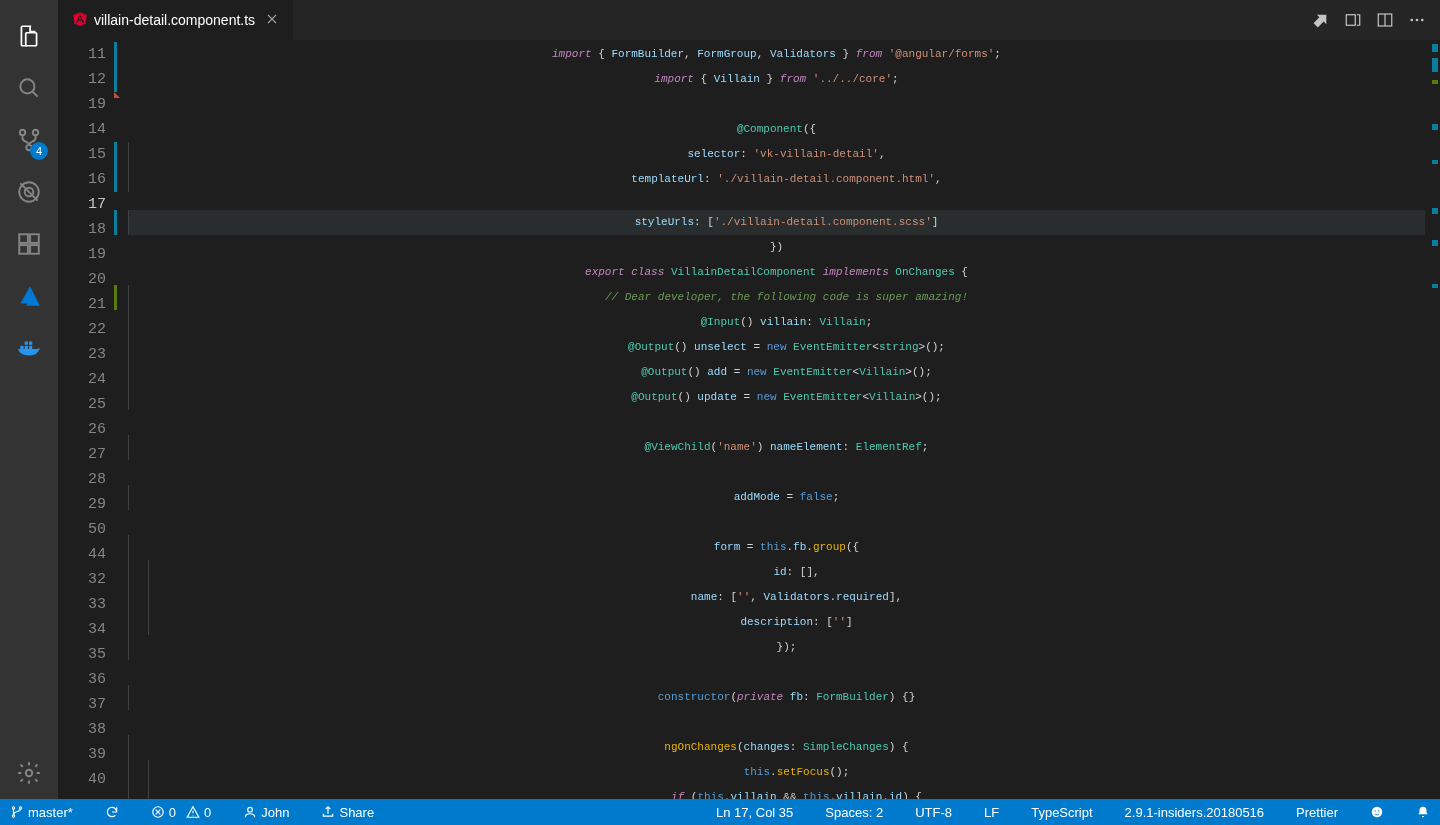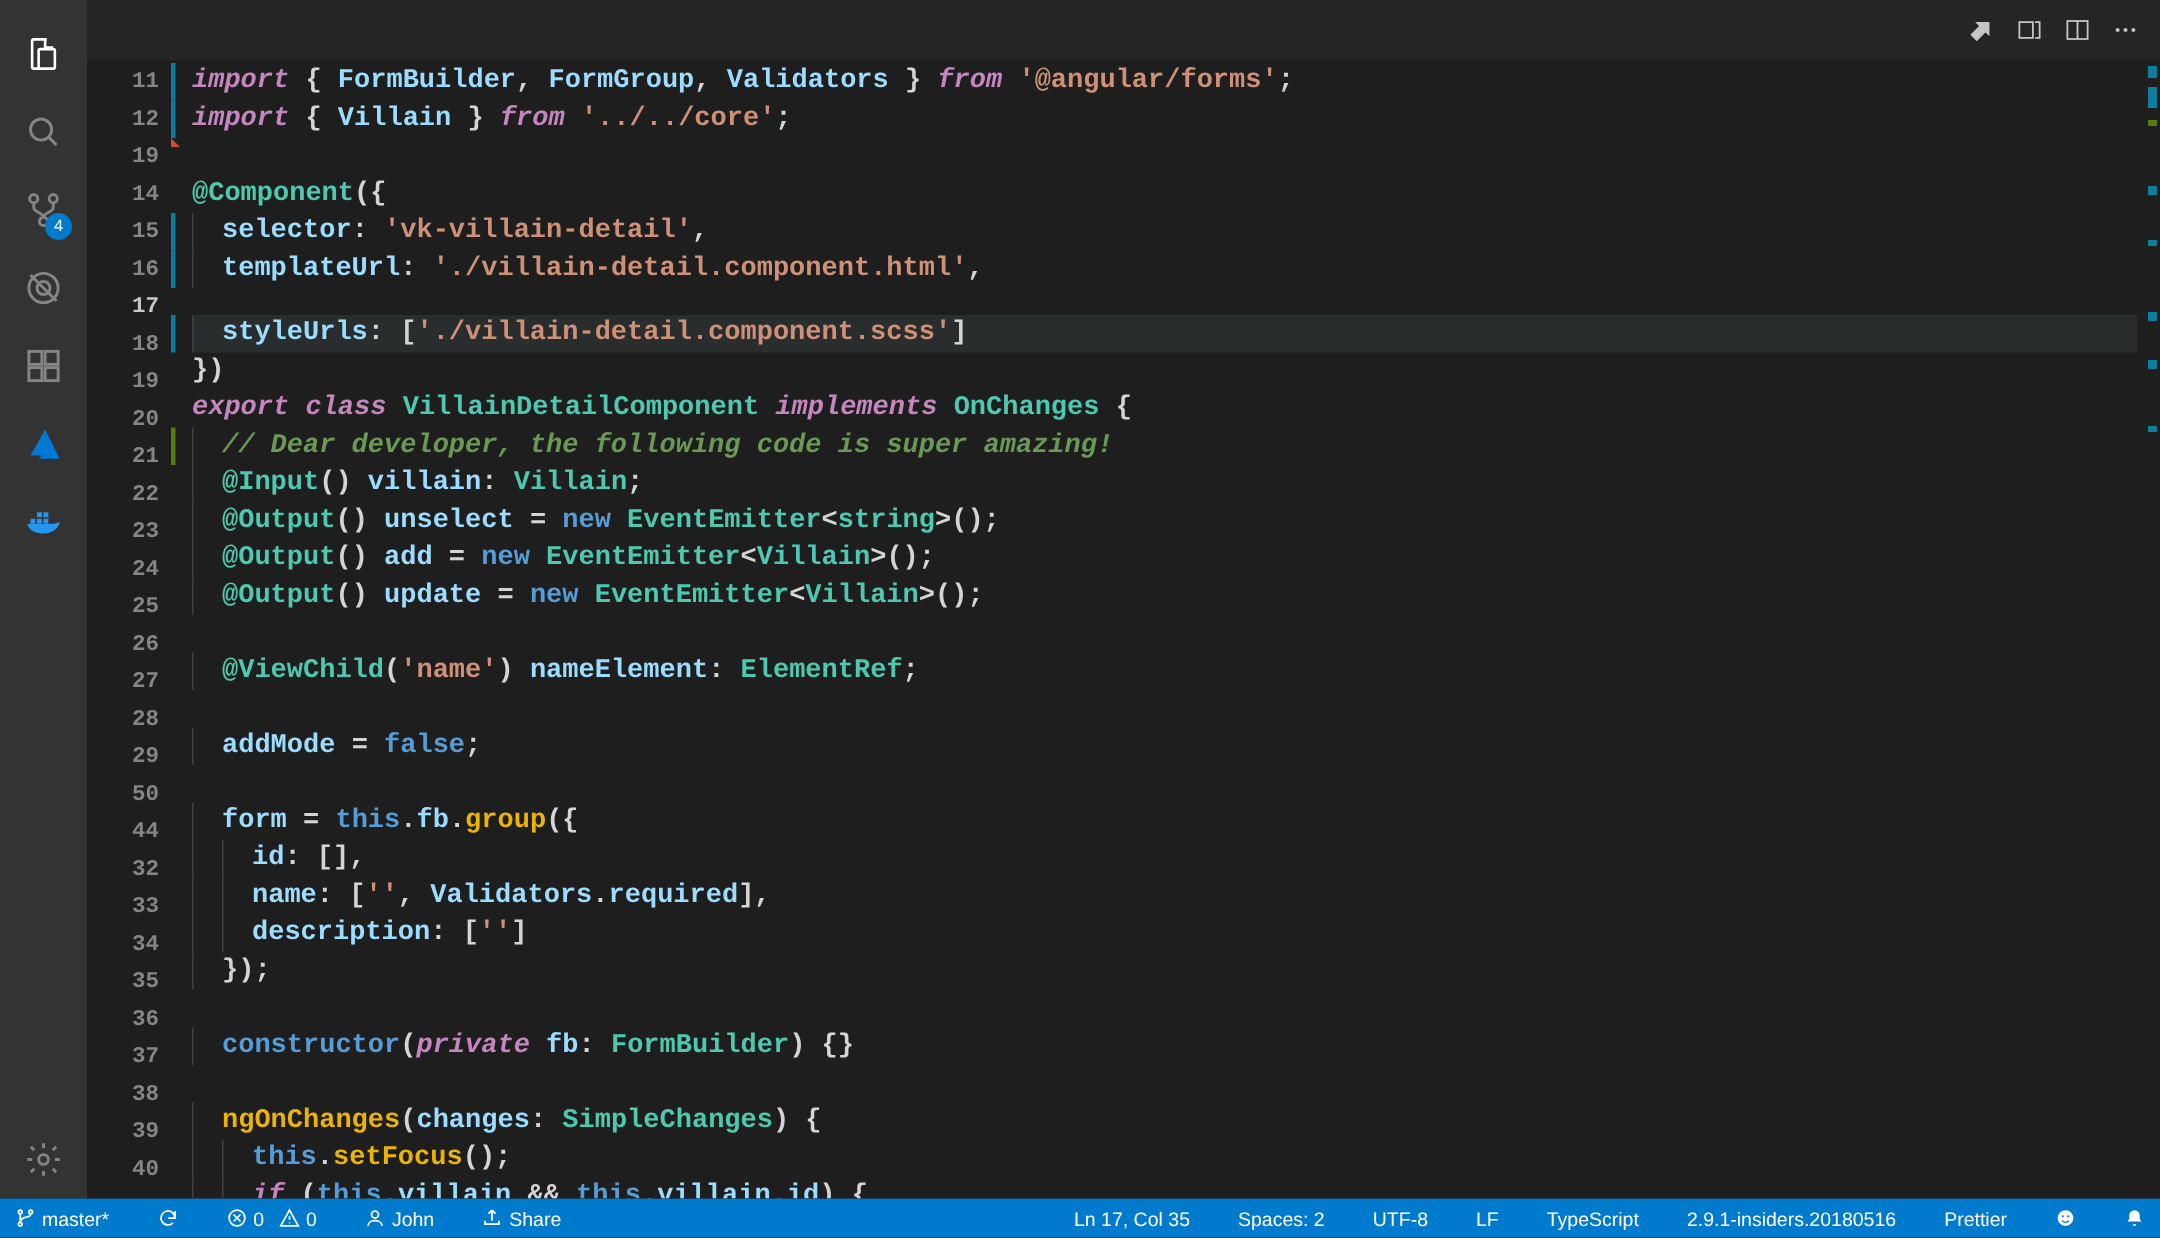--- a/index.html
+++ b/index.html
@@ -66,40 +66,41 @@
 .tab .close { color: #aaa; margin-left: 4px; }
 .tab-actions {
   margin-left: auto;
   display: flex; align-items: center;
   gap: 14px;
   padding-right: 14px;
   color: #c5c5c5;
 }
 .tab-actions .act { cursor: pointer; display:flex; align-items:center; }
 .tab-actions svg { width: 18px; height: 18px; }
-.editor-body { flex: 1; display: flex; overflow: hidden; position: relative; font-weight: bold; }
+.editor-body { flex: 1; display: flex; overflow: hidden; position: relative; }
 .gutter {
   width: 70px;
   text-align: right;
   padding-right: 22px;
   color: #858585;
   font-size: 15px;
   line-height: 25px;
   padding-top: 2px;
   user-select: none;
 }
 .gutter .ln { height: 25px; position: relative; }
 .gutter .ln.current { color: #c6c6c6; }
 .code {
   flex: 1;
-  font-size: 18px;
+  font-size: 11px;
   line-height: 25px;
   padding-top: 2px;
   white-space: pre;
   position: relative;
+  text-align: center;
 }
 .code .row { height: 25px; position: relative; }
 .row.hl { background: #2a2d2e; margin-top: 18px; }
 .row .indent-guide {
   position:absolute; top:0; bottom:0; width:0;
   border-left: 1px solid #404040;
 }
 .row .mod-bar {
   position:absolute; left:-14px; top:0; bottom:0; width:3px;
   background:#0c7d9d;
@@ -203,20 +204,33 @@
     <div class="ab-icon">
       <svg viewBox="0 0 24 24" fill="none" stroke="currentColor" stroke-width="1.8">
           <circle cx="12" cy="12" r="3"></circle>
           <path d="M12 2v3M12 19v3M4.2 4.2l2.1 2.1M17.7 17.7l2.1 2.1M2 12h3M19 12h3M4.2 19.8l2.1-2.1M17.7 6.3l2.1-2.1"></path>
         </svg>
     </div>
   </div>
 
   <div class="editor-region">
     <div class="tab-bar">
+      <div class="tab">
+        <span class="file-icon">
+          <svg width="16" height="16" viewBox="0 0 24 24" fill="currentColor">
+              <path d="M12 2L2 6l1.5 13L12 22l8.5-3L22 6 12 2zm0 2.5l6 13h-2.2l-1.2-3h-5.2l-1.2 3H6l6-13zm0 4.3L10 13h4l-2-4.2z"></path>
+            </svg>
+        </span>
+        <span>villain-detail.component.ts</span>
+        <span class="close">
+          <svg width="14" height="14" viewBox="0 0 24 24" stroke="currentColor" stroke-width="2">
+              <path d="M5 5l14 14M19 5L5 19"></path>
+            </svg>
+        </span>
+      </div>
       <div class="tab-actions">
         <span class="act">
             <svg viewBox="0 0 24 24" fill="currentColor">
               <path d="M12 2l-9 9h5v11h8V11h5z" transform="rotate(45 12 12)"></path>
             </svg>
           </span>
         <span class="act">
             <svg viewBox="0 0 24 24" fill="none" stroke="currentColor" stroke-width="1.6">
               <rect x="3" y="5" width="12" height="14"></rect>
               <path d="M17 5h4v14h-4"></path>

